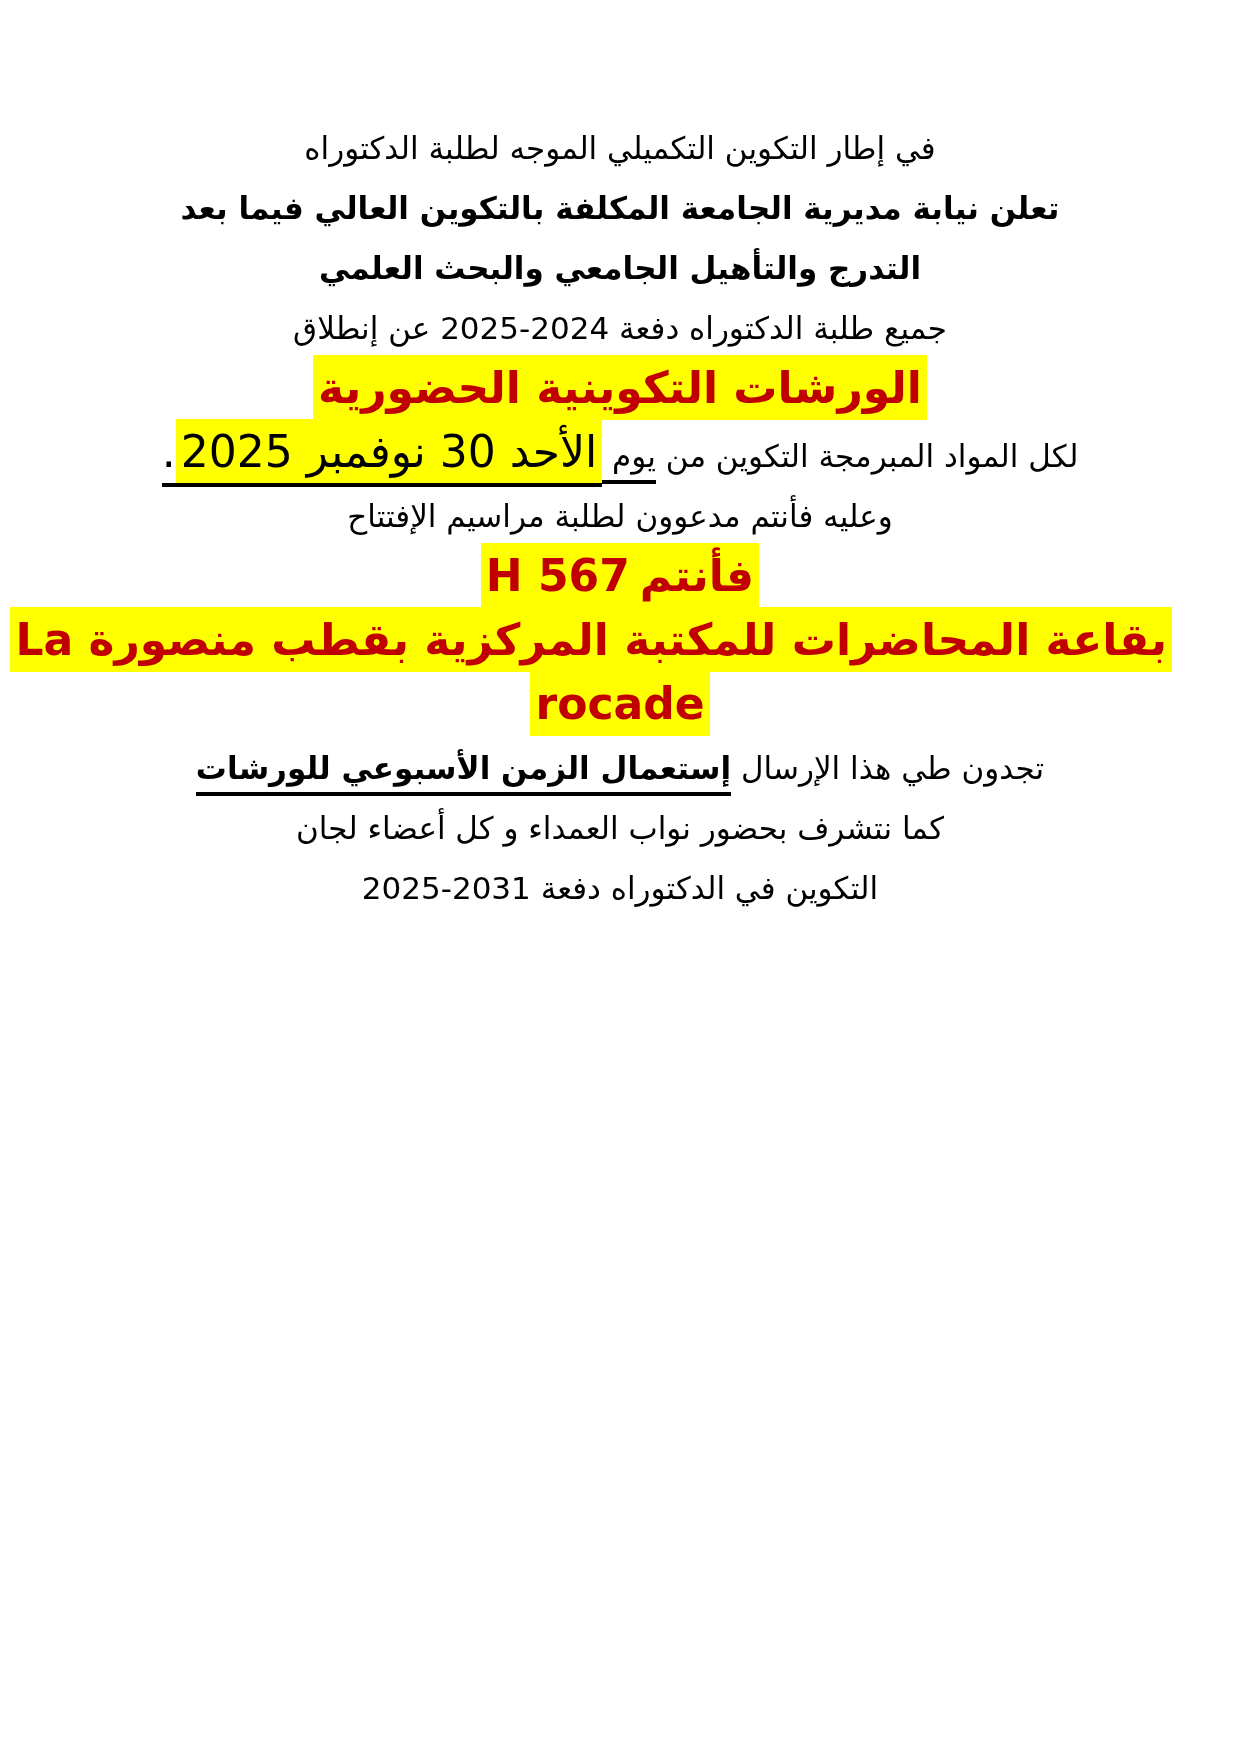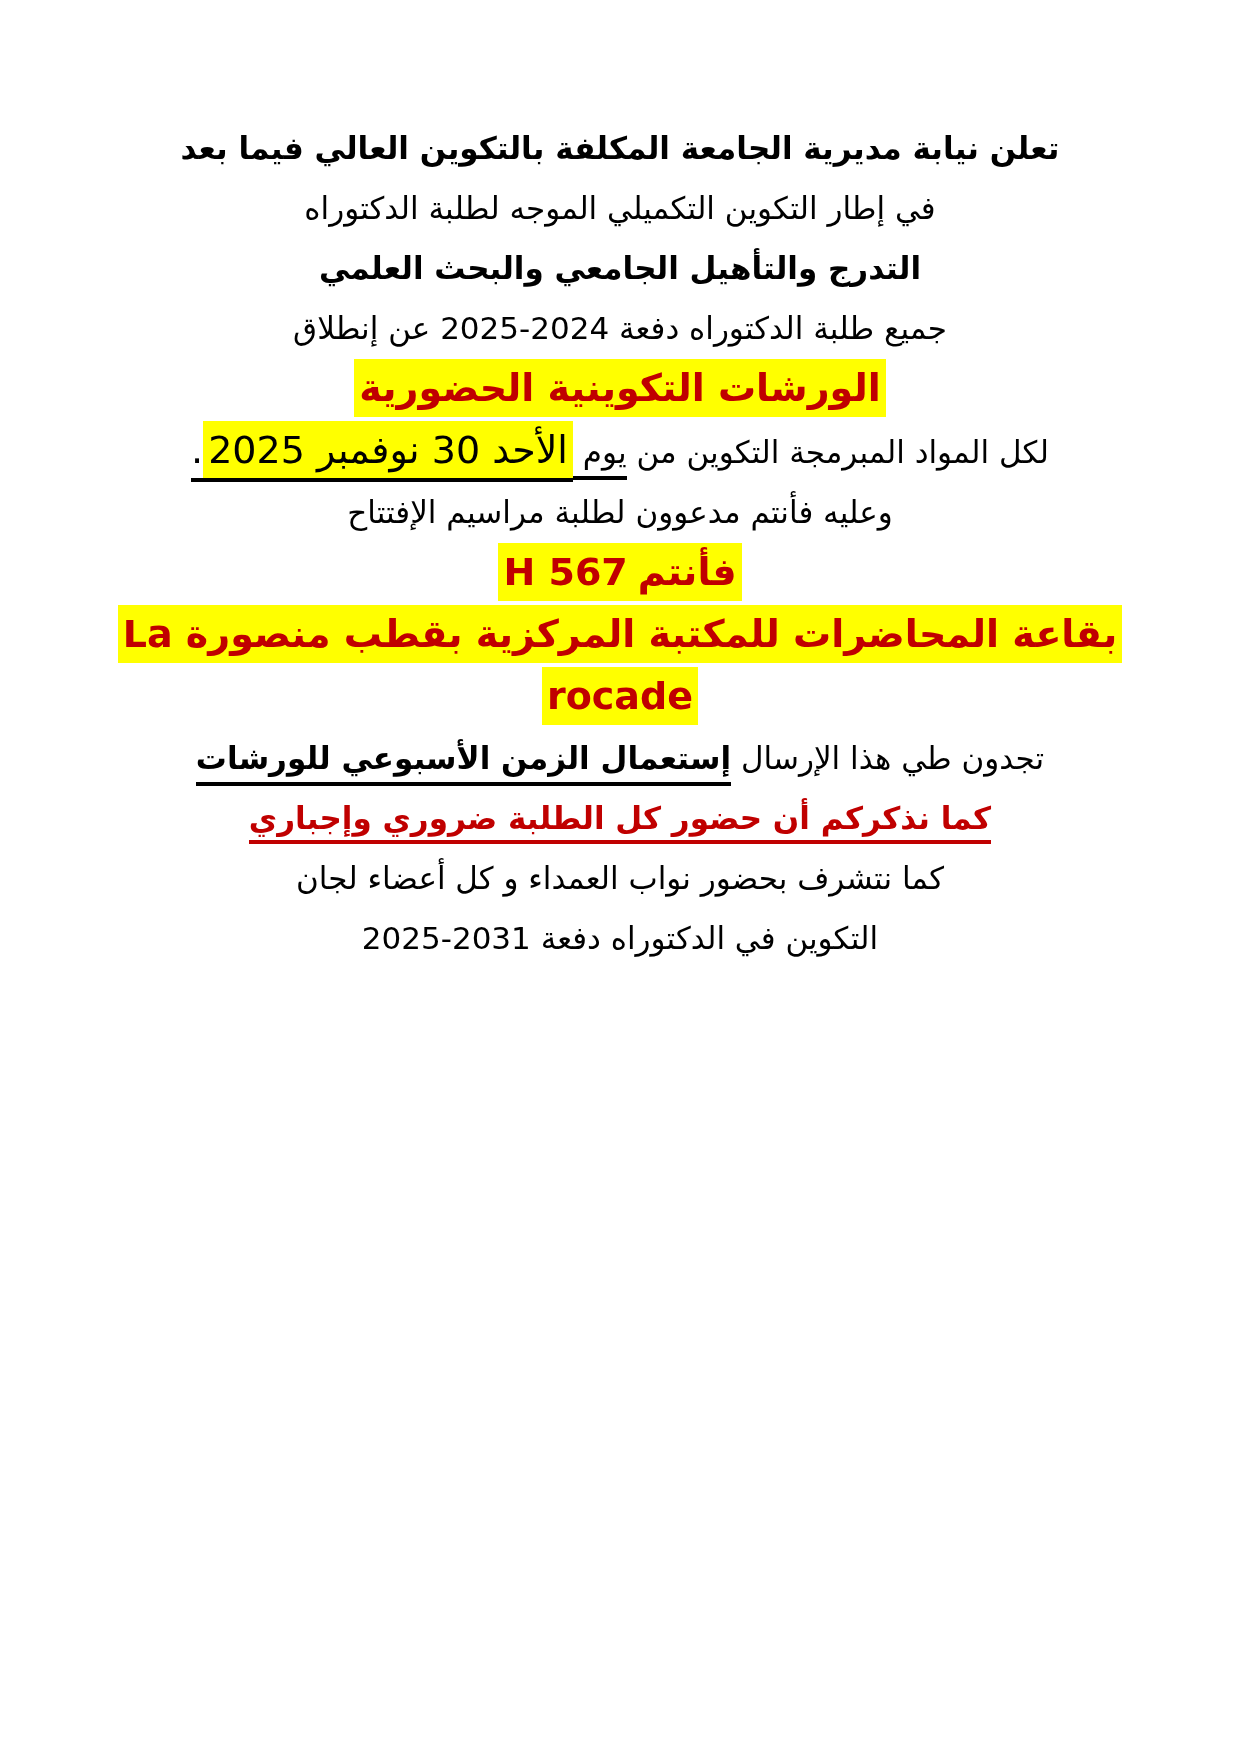--- a/index.html
+++ b/index.html
@@ -22,57 +22,56 @@
     color: #000000;
     font-size: 31px;
     line-height: 60px;
   }
   .line {
     margin: 0;
     white-space: nowrap;
   }
   .b   { font-weight: 700; }
   .red { color: #c00000; font-weight: 700; }
-  .big { font-size: 38px; }
+  .big { font-size: 44px; }
   .hl  { background: #ffff00; padding: 7px 5px; }
   
   .u-blk   { border-bottom: 4px solid #000000; padding-bottom: 6px; margin-top: 47px; }
   .u-blk-p { border-bottom: 4px solid #000000; padding-bottom: 6px; } 
   
   .u-red   { border-bottom: 4px solid #c00000; padding-bottom: 4px; }
 </style>
 </head>
 <body>
 
 <div class="page">
   <div class="doc">
 
+    <p class="line"><span>في إطار التكوين التكميلي الموجه لطلبة الدكتوراه</span></p>
+
     <p class="line b"><span>تعلن نيابة مديرية الجامعة المكلفة بالتكوين العالي فيما بعد</span></p>
-
-    <p class="line"><span>في إطار التكوين التكميلي الموجه لطلبة الدكتوراه</span></p>
 
     <p class="line b"><span>التدرج والتأهيل الجامعي والبحث العلمي</span></p>
 
     <p class="line"><span>جميع طلبة الدكتوراه دفعة 2024-2025  عن إنطلاق</span></p>
 
     <p class="line"><span class="red big hl">الورشات التكوينية الحضورية</span></p>
 
     <p class="line"><span>لكل المواد المبرمجة التكوين من </span><span class="u-blk-p">يوم </span><span class="hl u-blk big">الأحد 30 نوفمبر 2025</span><span class="u-blk-p big">.</span></p>
 
     <p class="line"><span>وعليه فأنتم مدعوون لطلبة مراسيم  الإفتتاح</span></p>
 
 
     <p class="line"><span class="red big hl">فأنتم</span><span class="red big hl">H 567</span></p>
 
     <p class="line"><span class="red big hl">بقاعة المحاضرات للمكتبة المركزية بقطب منصورة  La</span></p>
 
     <p class="line"><span class="red big hl">rocade</span></p>
 
     <p class="line"><span>تجدون طي هذا الإرسال </span><span class="b u-blk">إستعمال الزمن الأسبوعي للورشات</span></p>
 
-    <p class="line"><span class="red u-red">كما نذكركم أن حضور كل الطلبة ضروري وإجباري</span></p>
 
     <p class="line"><span>كما نتشرف بحضور نواب العمداء و كل أعضاء لجان</span></p>
 
     <p class="line"><span>التكوين في الدكتوراه دفعة 2031-2025</span></p>
 
   </div>
 </div>
 
 </body></html>

